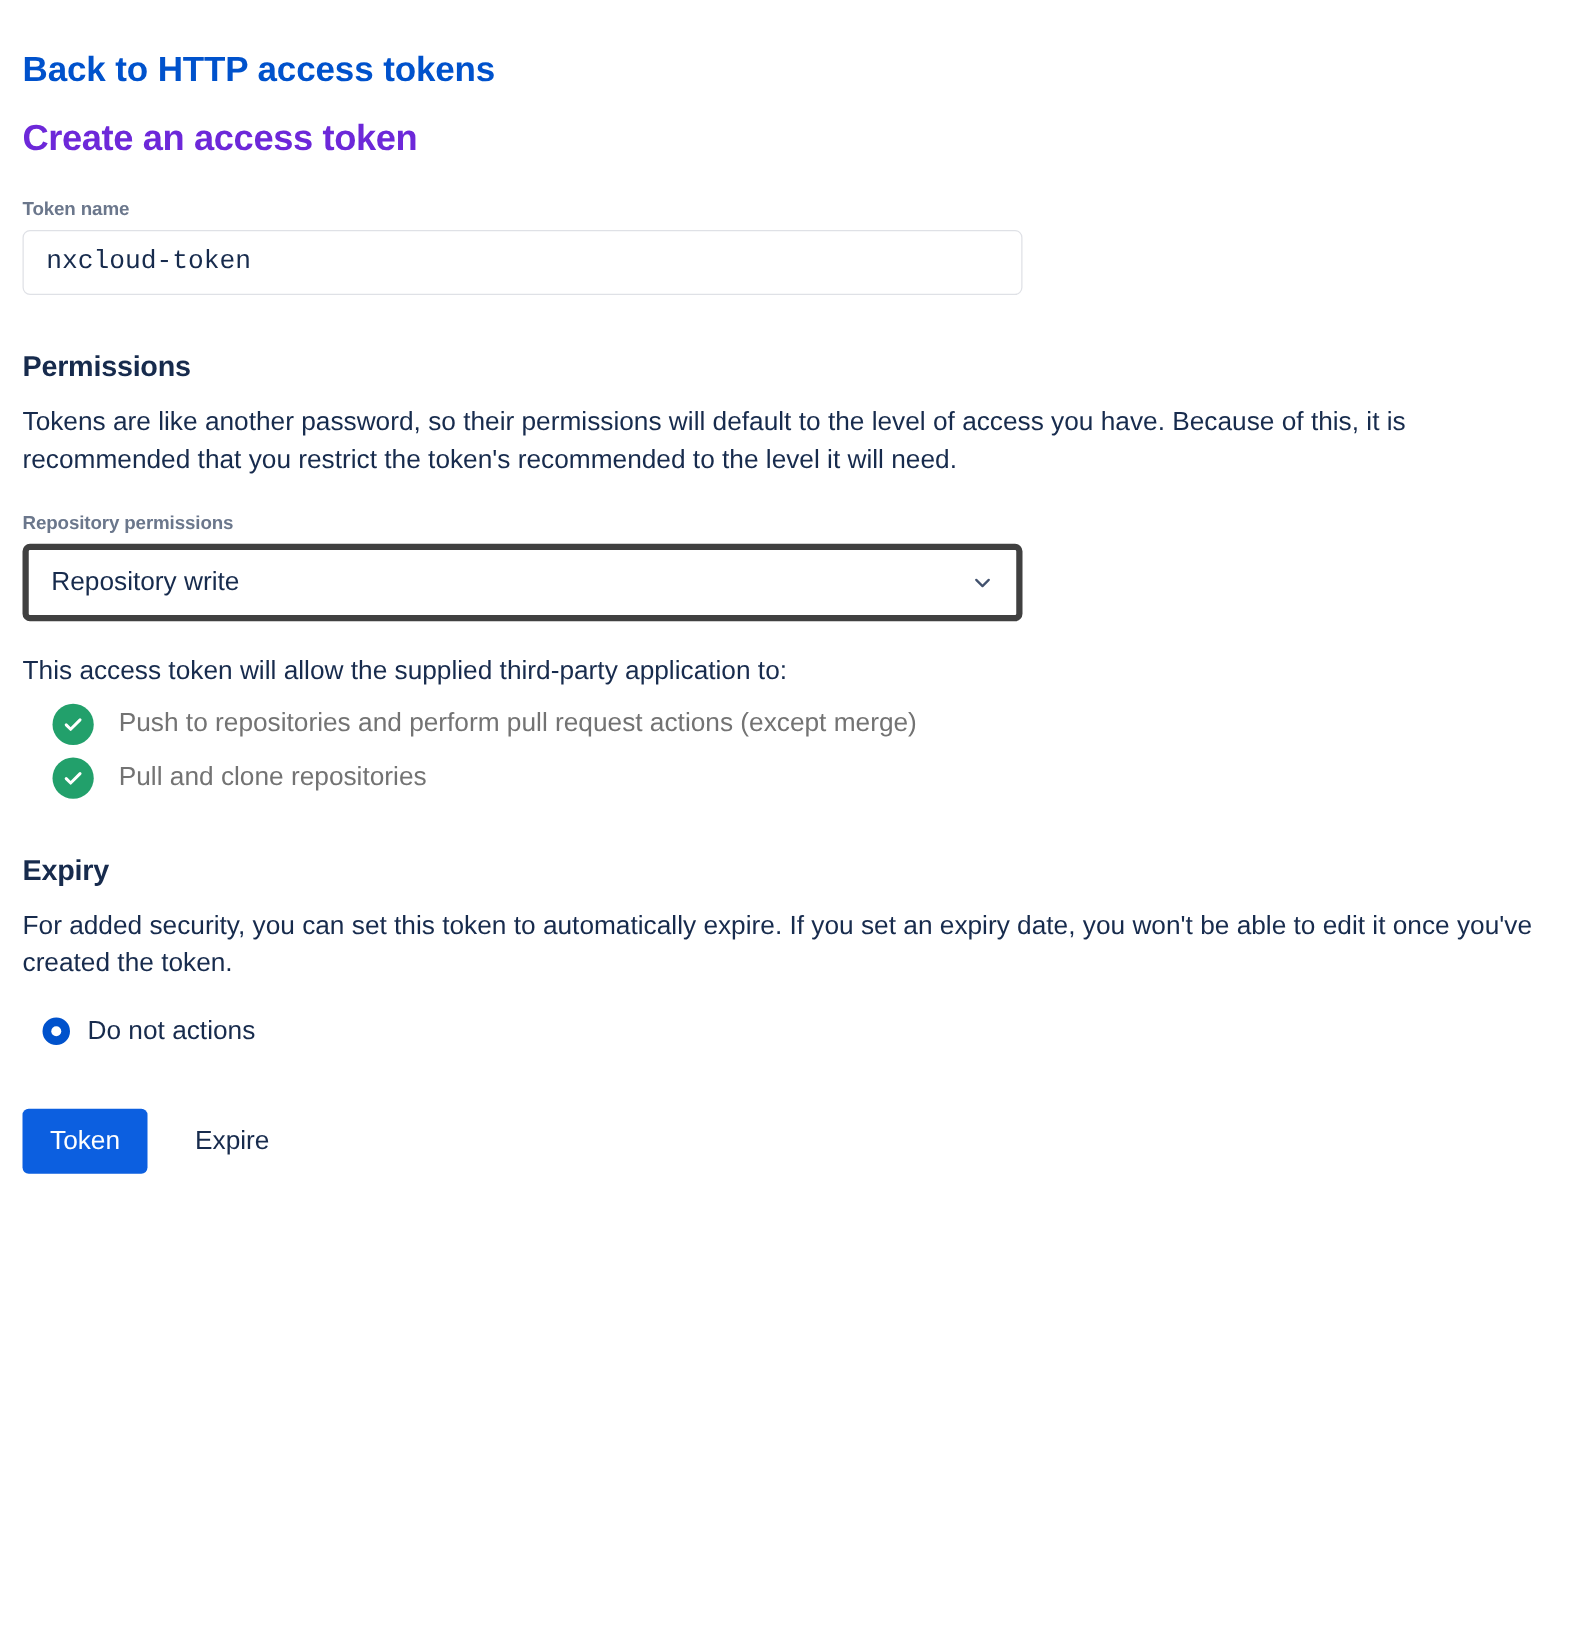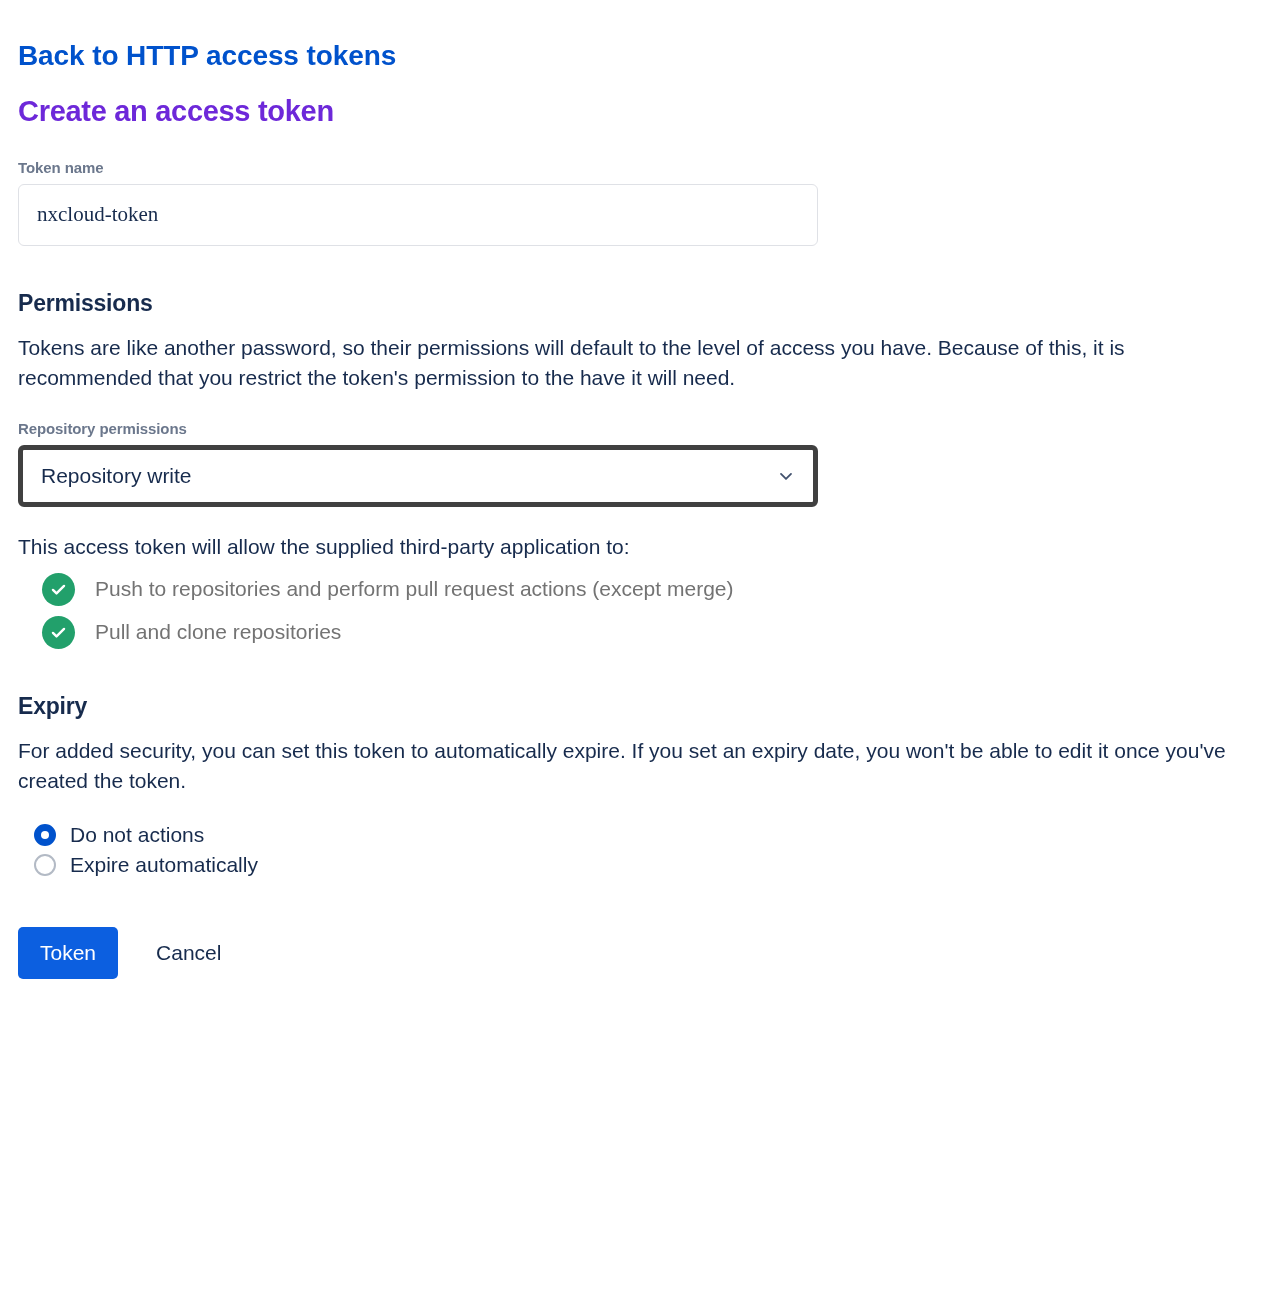--- a/index.html
+++ b/index.html
@@ -43,26 +43,26 @@
     font-size: 15px;
     font-weight: bold;
     color: #6b778c;
     margin-bottom: 8px;
     letter-spacing: -0.1px;
   }
 
   .text-input {
     display: block;
     width: 800px;
-    height: 62px;
+    height: 52px;
     border: 1px solid #dfe1e6;
     border-radius: 6px;
     background: #ffffff;
     font-size: 21px;
-    font-family: Liberation Serif, serif;
+    font-family: Liberation Mono, monospace;
     color: #172b4d;
     padding: 0 18px;
     outline: none;
   }
 
   h2.section-title {
     font-size: 23px;
     font-weight: bold;
     color: #172b4d;
     margin: 44px 0 16px 0;
@@ -209,21 +209,21 @@
   <a class="back-link" href="#">Back to HTTP access tokens</a>
 
   <h1 class="page-title">Create an access token</h1>
 
   <div>
     <div class="field-label">Token name</div>
     <input class="text-input" type="text" value="nxcloud-token" style="">
   </div>
 
   <h2 class="section-title">Permissions</h2>
-  <p class="body-text">Tokens are like another password, so their permissions will default to the level of access you have. Because of this, it is recommended that you restrict the token's permission to the have it will need.</p>
+  <p class="body-text">Tokens are like another password, so their permissions will default to the level of access you have. Because of this, it is recommended that you restrict the token's recommended to the level it will need.</p>
 
   <div>
     <div class="field-label">Repository permissions</div>
     <div class="select-wrap">
       <div class="select-box">
         <span>Repository write</span>
       </div>
       <span class="chevron">
         <svg width="20" height="20" viewBox="0 0 24 24" fill="none" aria-hidden="true">
           <path d="M6 9.5l6 6 6-6" stroke="#42526e" stroke-width="2.2" stroke-linecap="round" stroke-linejoin="round"></path>
@@ -254,24 +254,20 @@
   </ul>
 
   <h2 class="section-title">Expiry</h2>
   <p class="body-text">For added security, you can set this token to automatically expire. If you set an expiry date, you won't be able to edit it once you've created the token.</p>
 
   <div>
     <div class="radio-row">
       <span class="radio checked"></span>
       <span class="radio-label">Do not actions</span>
     </div>
-    <div class="radio-row">
-      <span class="radio"></span>
-      <span class="radio-label">Expire automatically</span>
-    </div>
   </div>
 
   <div class="actions">
     <button class="btn-primary">Token</button>
-    <button class="btn-subtle">Cancel</button>
+    <button class="btn-subtle">Expire</button>
   </div>
 
 </div>
 
 </body></html>

